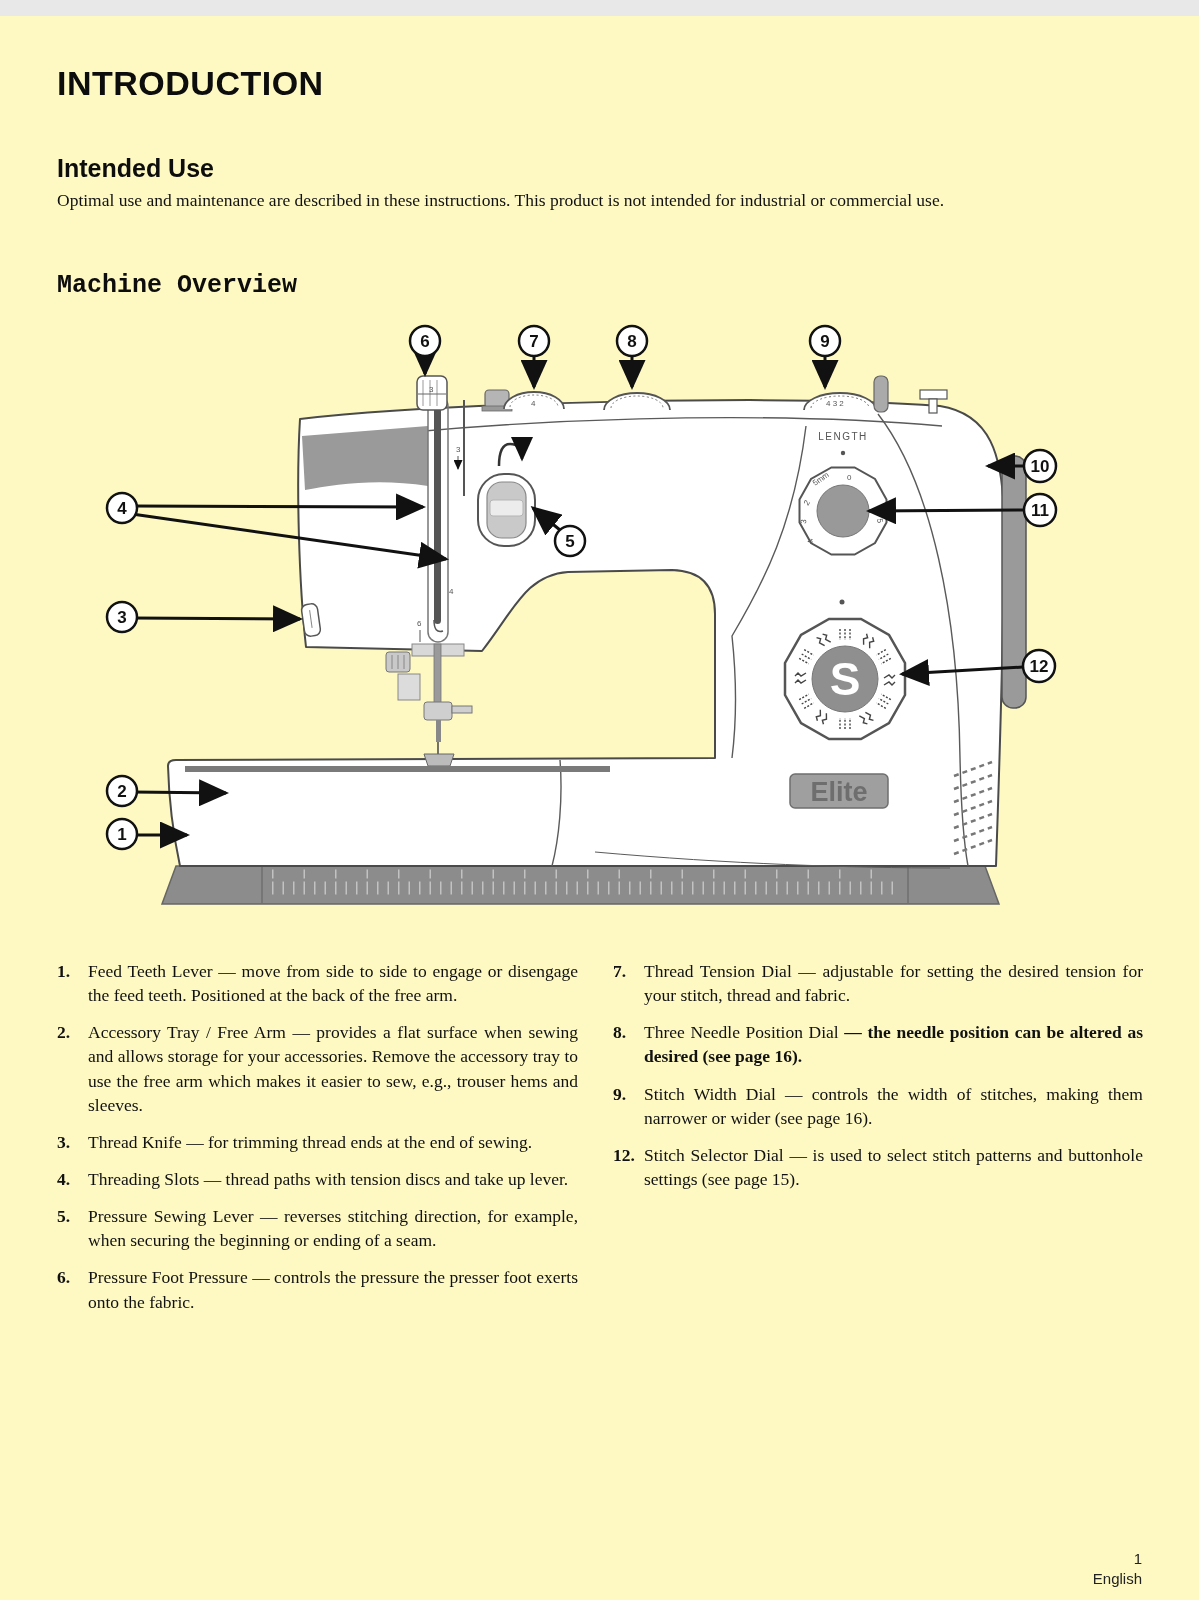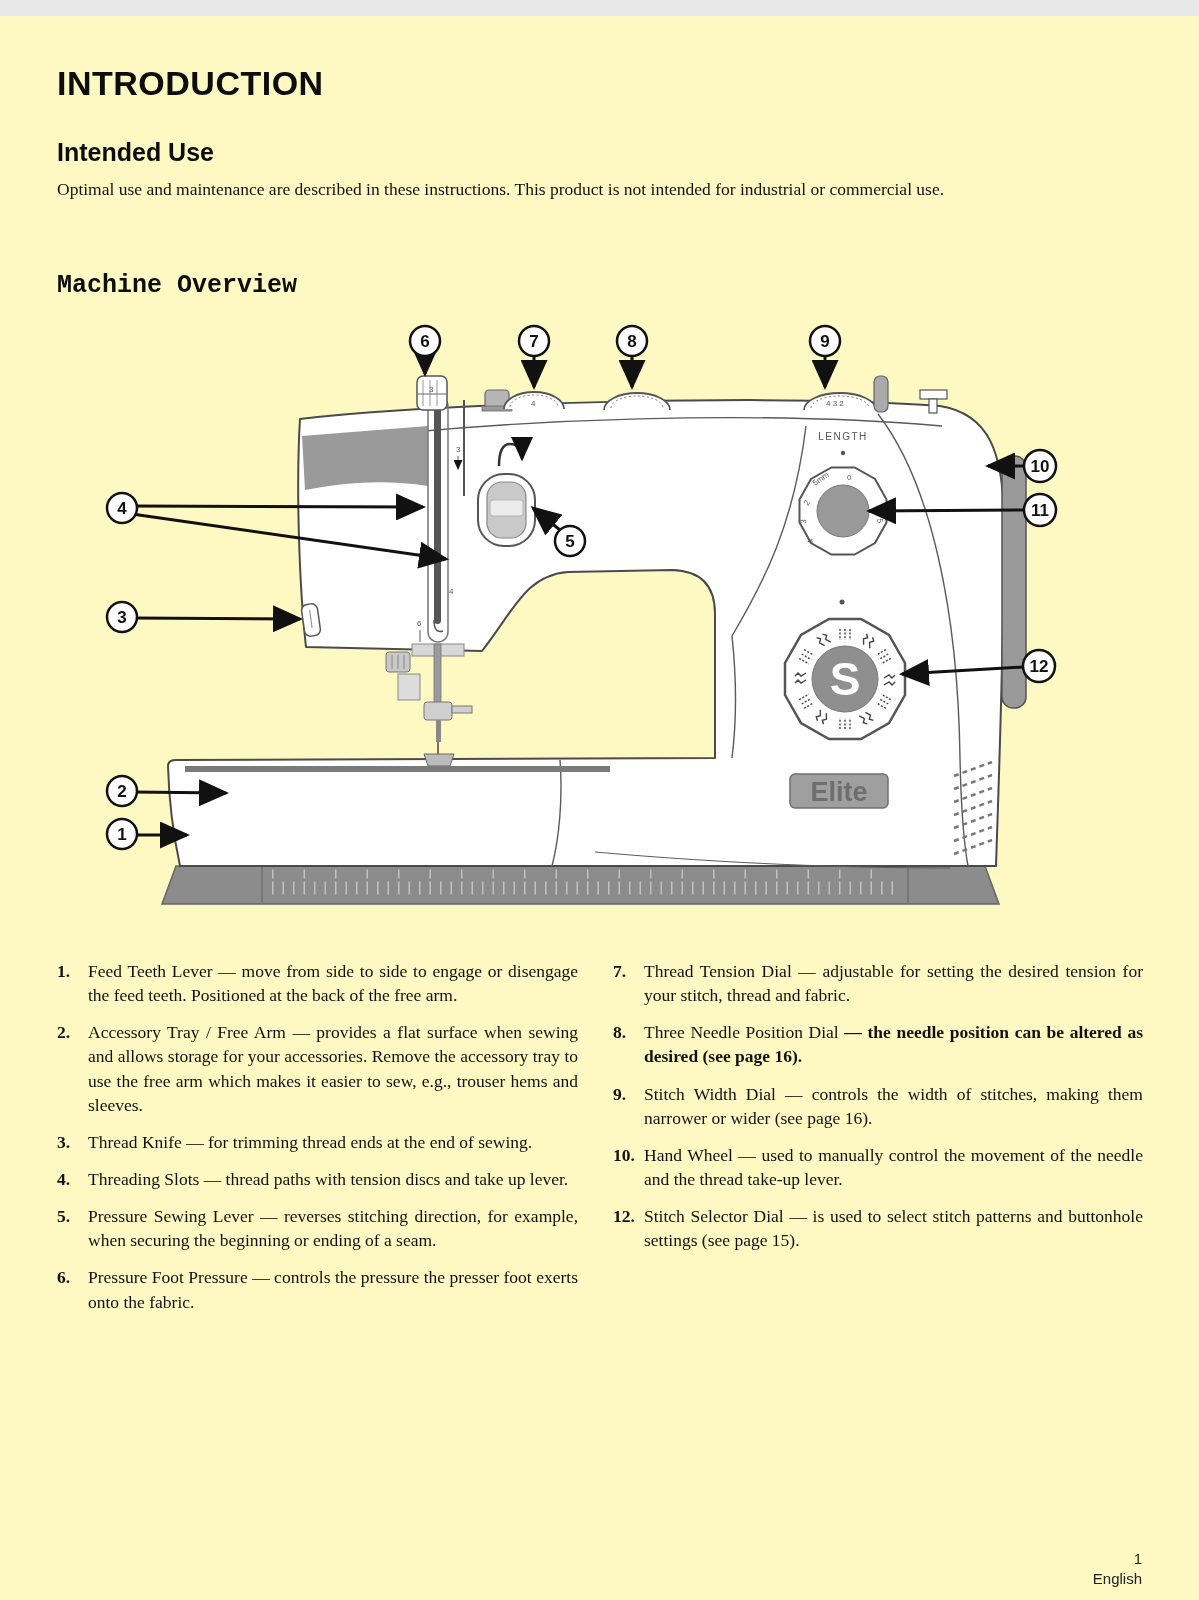--- a/index.html
+++ b/index.html
@@ -8,24 +8,24 @@
     margin:16px auto; overflow:hidden; color:#111;
   }
   .h1{
     position:absolute; left:57px; top:50px;
     font:bold 34px/1 "Liberation Sans", sans-serif; letter-spacing:.5px; color:#0d0d0d;
   }
   .h2{
     position:absolute; left:57px;
     font:bold 25px/1 "Liberation Sans", sans-serif; color:#0d0d0d;
   }
-  .h2.intended{top:124px;}
+  .h2.intended{top:140px;}
   .h2.overview{top:257px;font-family:Liberation Mono, monospace;}
   .bodytext{
-    position:absolute; left:57px; top:161px; width:1086px;
+    position:absolute; left:57px; top:172px; width:1086px;
     font:17.5px/1.42 "Liberation Serif", serif; color:#111;
   }
   .diagram{position:absolute; left:90px; top:298px;}
   .lists{
     position:absolute; left:57px; top:943px; width:1086px;
     display:flex; gap:35px;
   }
   .col{width:521px; font:17.5px/1.38 "Liberation Serif", serif; color:#111;}
   .col.right{width:530px;}
   .item{position:relative; padding-left:31px; margin-bottom:13px; text-align:justify;}
@@ -361,25 +361,20 @@
         <span class="num">8.</span>
         <span class="term">Three Needle Position Dial</span>
         <span class="desc">— the needle position can be altered as desired (see page 16).</span>
       </div>
       <div class="item">
         <span class="num">9.</span>
         <span class="term">Stitch Width Dial</span>
         <span class="desc">— controls the width of stitches, making them narrower or wider (see page 16).</span>
       </div>
       <div class="item">
-        <span class="num">10.</span>
-        <span class="term">Hand Wheel</span>
-        <span class="desc">— used to manually control the movement of the needle and the thread take-up lever.</span>
-      </div>
-      <div class="item">
         <span class="num">12.</span>
         <span class="term">Stitch Selector Dial</span>
         <span class="desc">— is used to select stitch patterns and buttonhole settings (see page 15).</span>
       </div>
     </div>
   </div>
 
   <div class="footer">
     <div>1</div>
     <div>English</div>

